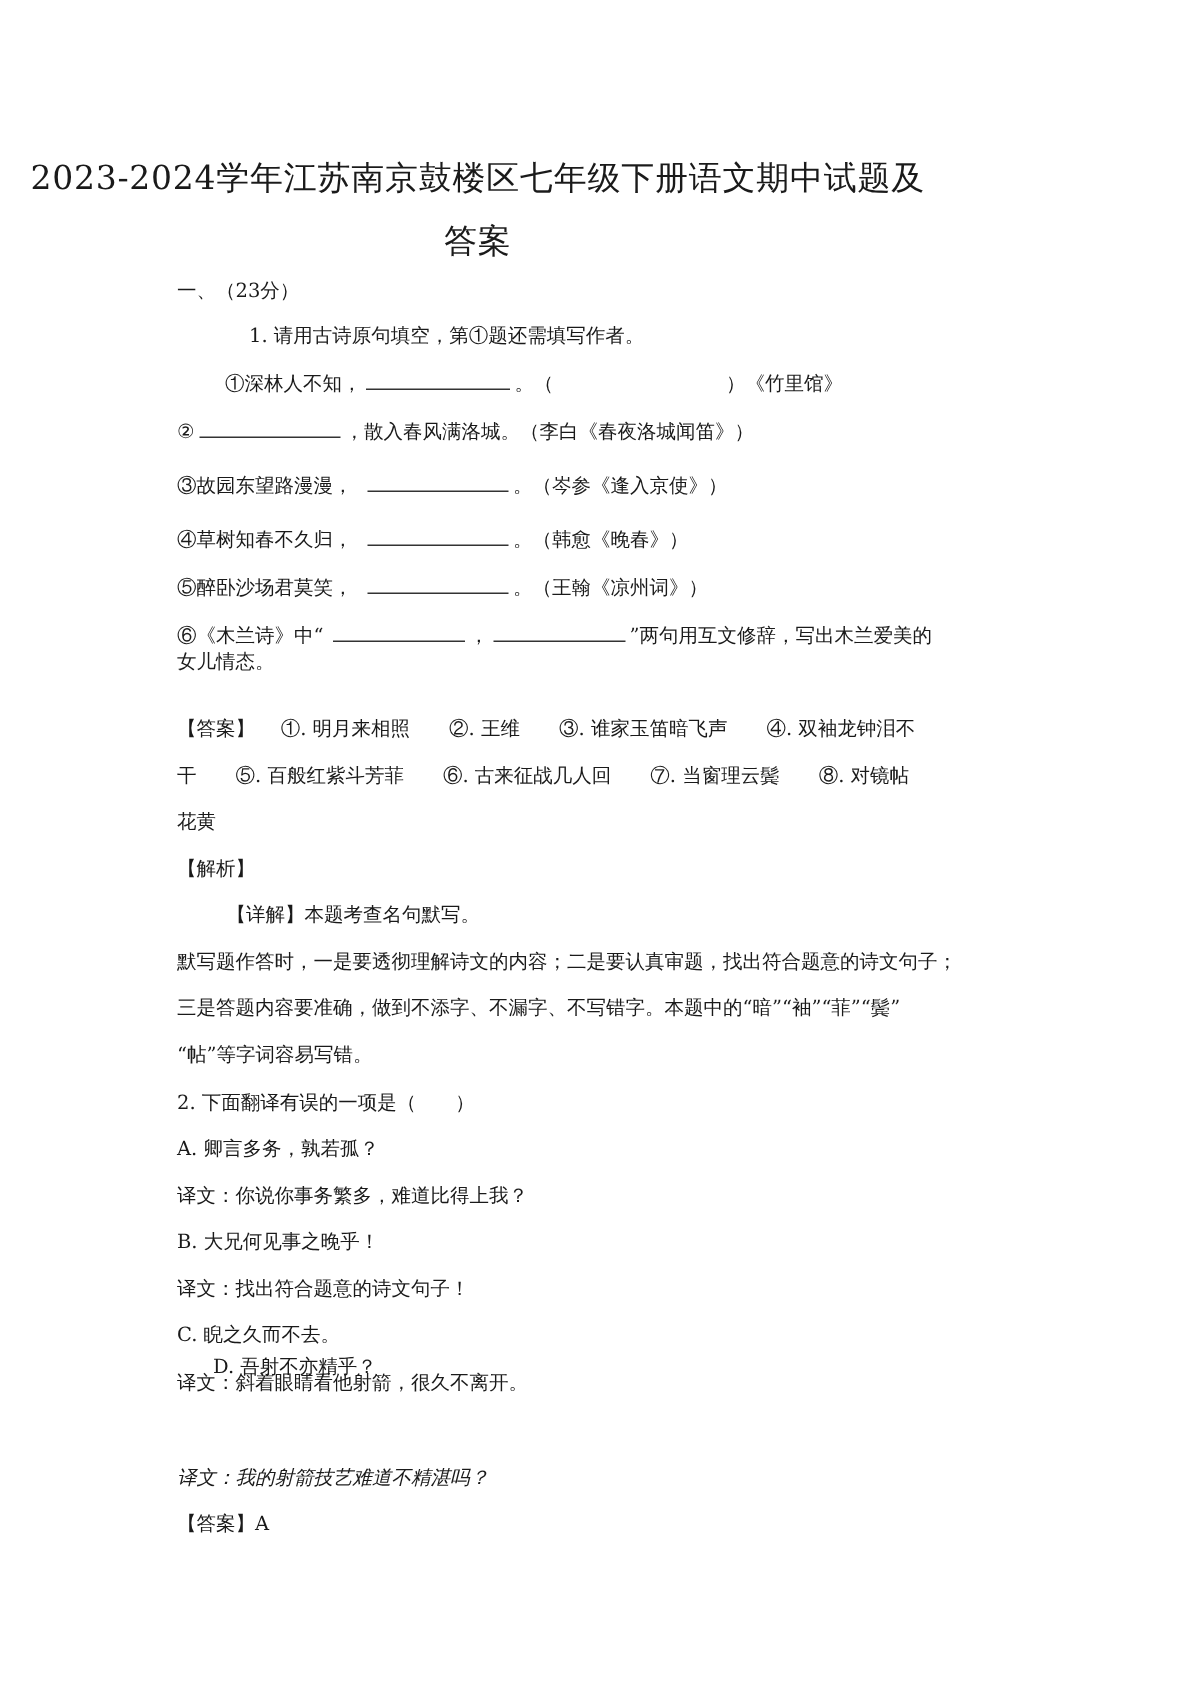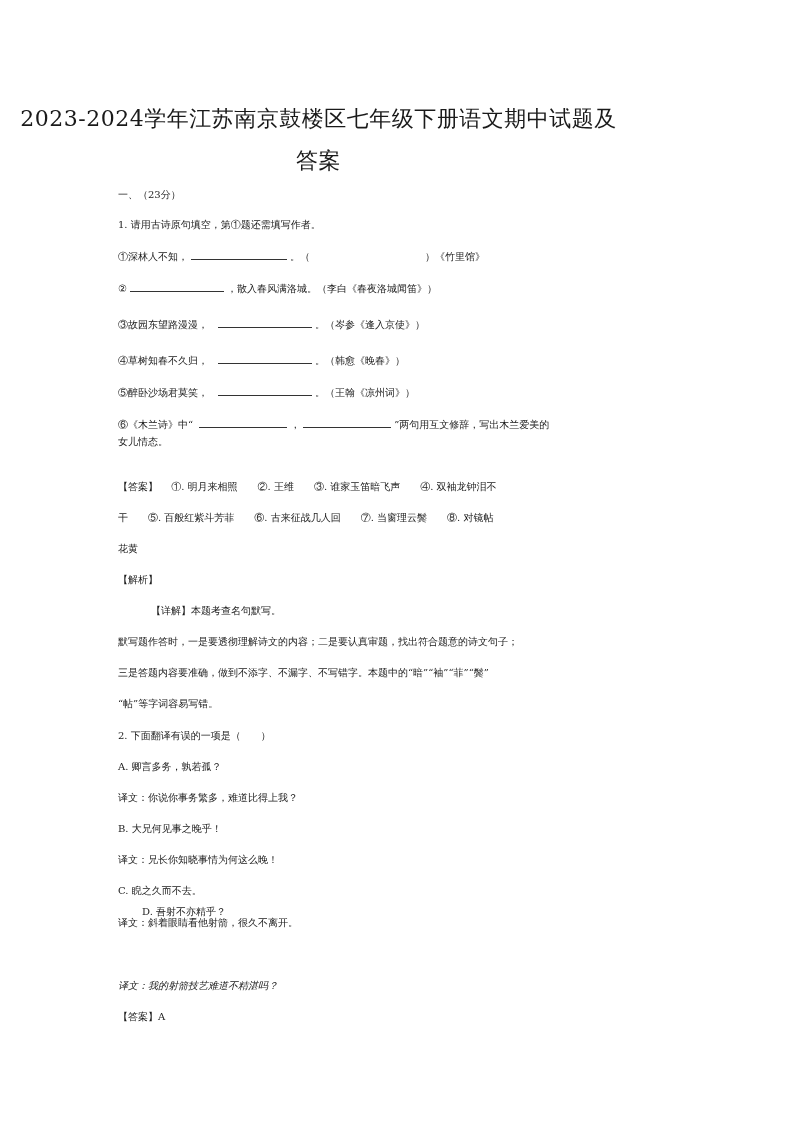--- a/index.html
+++ b/index.html
@@ -6,42 +6,42 @@
   body {
     width: 793px; height: 1122px; position: relative; overflow: hidden;
     font-family: "DejaVu Serif", "Liberation Serif", serif;
     color: #1a1a1a;
   }
   .title {
     position: absolute; left: 0; width: 637px; text-align: center;
     font-size: 22px; letter-spacing: 0.5px;
   }
   .line {
-    position: absolute; left: 118px; font-size: 10px; white-space: nowrap;
+    position: absolute; left: 118px; font-size: 13px; white-space: nowrap;
     line-height: 18px;
   }
   .blank {
     display: inline-block; border-bottom: 1px solid #333; height: 13px;
     vertical-align: baseline; margin: 0 3px;
   }
   .gap { display: inline-block; }
 </style>
 </head>
 <body>
 
 <div>
 
   <div class="title" style="top:104px;">2023-2024学年江苏南京鼓楼区七年级下册语文期中试题及</div>
   <div class="title" style="top:146px;">答案</div>
 
   <div class="line" style="top:186px;">一、（23分）</div>
 
-  <div class="line" style="top:216px;">1. 请用古诗原句填空，第①题还需填写作者。</div>
+  <div class="line" style="top:216px;margin-left:48px;">1. 请用古诗原句填空，第①题还需填写作者。</div>
 
-  <div class="line" style="top:246px;">
+  <div class="line" style="top:246px;margin-left:32px;">
     <span>①深林人不知，</span><span class="blank" style="width:96px;"></span><span>。（</span><span class="gap" style="width:115px;"></span><span>）《竹里馆》</span>
   </div>
 
   <div class="line" style="top:278px;">
     <span>②</span><span class="blank" style="width:94px;"></span><span>，散入春风满洛城。（李白《春夜洛城闻笛》）</span>
   </div>
 
   <div class="line" style="top:314px;">
     <span>③故园东望路漫漫，</span><span class="blank" style="width:94px; margin-left:10px;"></span><span>。（岑参《逢入京使》）</span>
   </div>
@@ -67,21 +67,21 @@
   <div class="line" style="top:602px;margin-left:33px;">【详解】本题考查名句默写。</div>
   <div class="line" style="top:633px;">默写题作答时，一是要透彻理解诗文的内容；二是要认真审题，找出符合题意的诗文句子；</div>
   <div class="line" style="top:664px;">三是答题内容要准确，做到不添字、不漏字、不写错字。本题中的“暗”“袖”“菲”“鬓”</div>
   <div class="line" style="top:695px;">“帖”等字词容易写错。</div>
 
   <div class="line" style="top:727px;">2. 下面翻译有误的一项是（　　）</div>
 
   <div class="line" style="top:758px;">A. 卿言多务，孰若孤？</div>
   <div class="line" style="top:789px;">译文：你说你事务繁多，难道比得上我？</div>
   <div class="line" style="top:820px;">B. 大兄何见事之晚乎！</div>
-  <div class="line" style="top:851px;">译文：兄长你知晓事情为何这么晚！</div>
+  <div class="line" style="top:851px;">译文：找出符合题意的诗文句子！</div>
   <div class="line" style="top:882px;">C. 睨之久而不去。</div>
   <div class="line" style="top:914px;">译文：斜着眼睛看他射箭，很久不离开。</div>
   <div class="line" style="top:903px;margin-left:24px;">D. 吾射不亦精乎？</div>
   <div class="line" style="top:977px;font-style:italic;">译文：我的射箭技艺难道不精湛吗？</div>
 
   <div class="line" style="top:1008px;">【答案】A</div>
 
 </div>
 
 </body></html>

